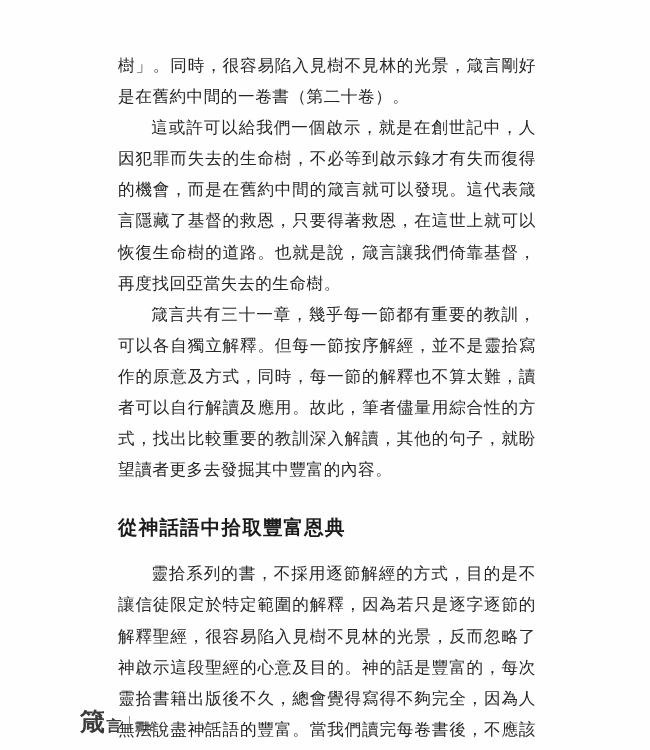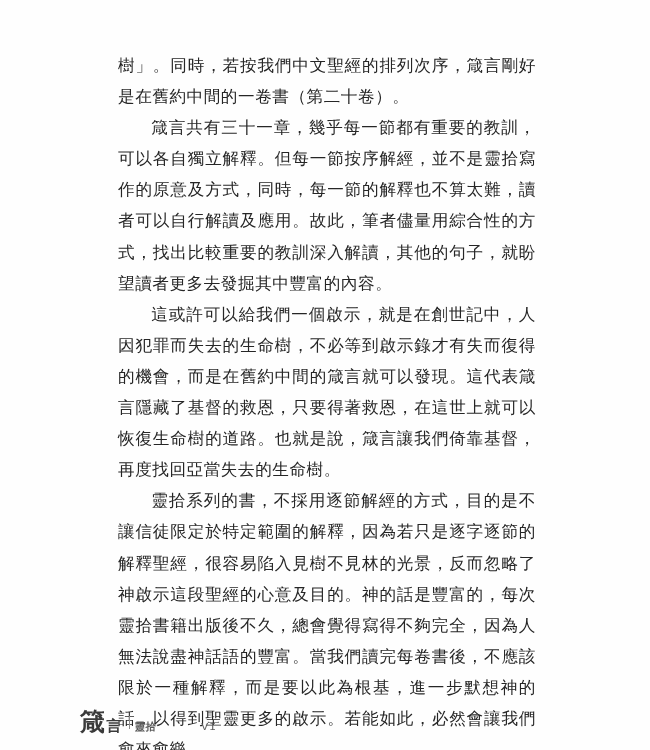--- a/index.html
+++ b/index.html
@@ -109,26 +109,27 @@
     padding-left: 36px;
   }
 </style>
 </head>
 <body>
 
 <div class="page">
 
   <div class="text-column">
 
-    <p class="para no-indent">樹」。同時，若按我們中文聖經的排列次序，箴言剛好是在舊約中間的一卷書（第二十卷）。</p>
+    <p class="para no-indent">樹」。同時，很容易陷入見樹不見林的光景，箴言剛好是在舊約中間的一卷書（第二十卷）。</p>
+
+    <p class="para">這或許可以給我們一個啟示，就是在創世記中，人因犯罪而失去的生命樹，不必等到啟示錄才有失而復得的機會，而是在舊約中間的箴言就可以發現。這代表箴言隱藏了基督的救恩，只要得著救恩，在這世上就可以恢復生命樹的道路。也就是說，箴言讓我們倚靠基督，再度找回亞當失去的生命樹。</p>
 
     <p class="para">箴言共有三十一章，幾乎每一節都有重要的教訓，可以各自獨立解釋。但每一節按序解經，並不是靈拾寫作的原意及方式，同時，每一節的解釋也不算太難，讀者可以自行解讀及應用。故此，筆者儘量用綜合性的方式，找出比較重要的教訓深入解讀，其他的句子，就盼望讀者更多去發掘其中豐富的內容。</p>
 
-    <p class="para">這或許可以給我們一個啟示，就是在創世記中，人因犯罪而失去的生命樹，不必等到啟示錄才有失而復得的機會，而是在舊約中間的箴言就可以發現。這代表箴言隱藏了基督的救恩，只要得著救恩，在這世上就可以恢復生命樹的道路。也就是說，箴言讓我們倚靠基督，再度找回亞當失去的生命樹。</p>
-
+    <h2 class="section-heading">從神話語中拾取豐富恩典</h2>
 
     <p class="para">靈拾系列的書，不採用逐節解經的方式，目的是不讓信徒限定於特定範圍的解釋，因為若只是逐字逐節的解釋聖經，很容易陷入見樹不見林的光景，反而忽略了神啟示這段聖經的心意及目的。神的話是豐富的，每次靈拾書籍出版後不久，總會覺得寫得不夠完全，因為人無法說盡神話語的豐富。當我們讀完每卷書後，不應該限於一種解釋，而是要以此為根基，進一步默想神的話，以得到聖靈更多的啟示。若能如此，必然會讓我們愈來愈樂</p>
 
   </div>
 
   <div class="footer">
     <span class="footer-book-main">箴</span>
     <span class="footer-book-sub">言</span>
     <span class="footer-divider"></span>
     <span class="footer-series">靈拾</span>

